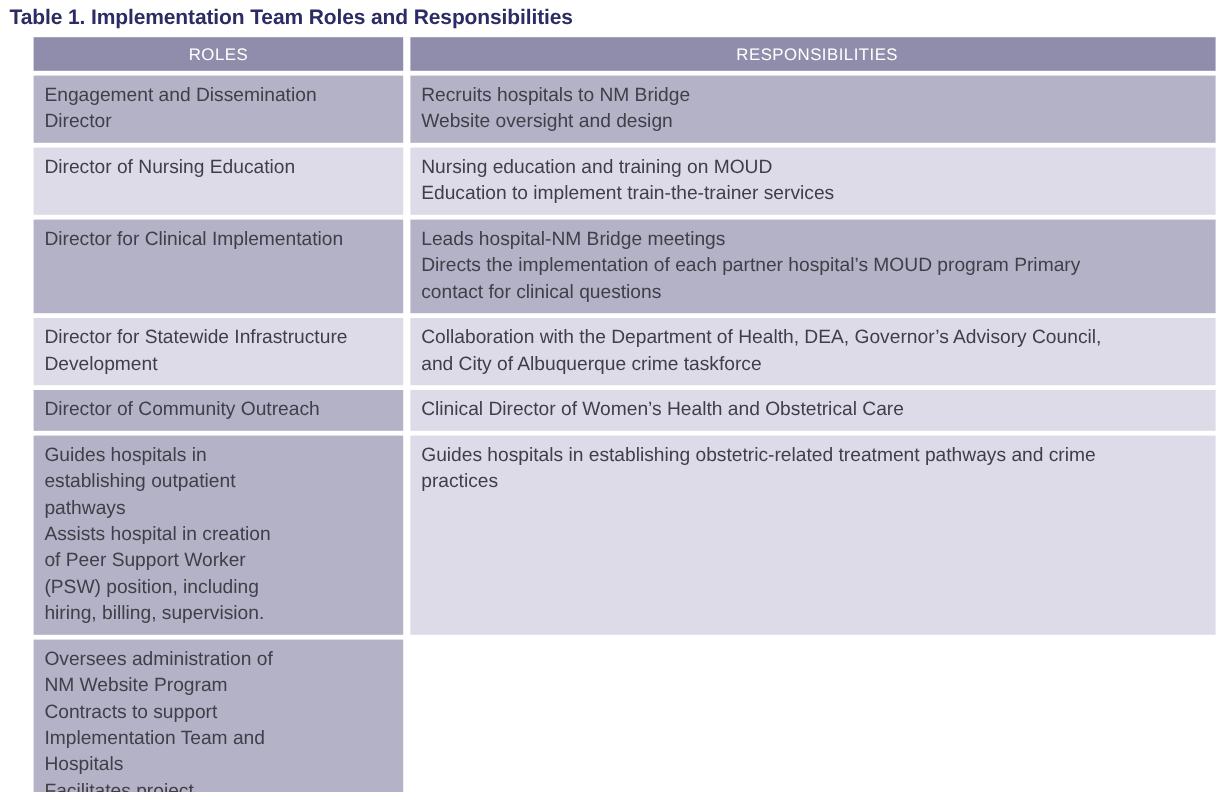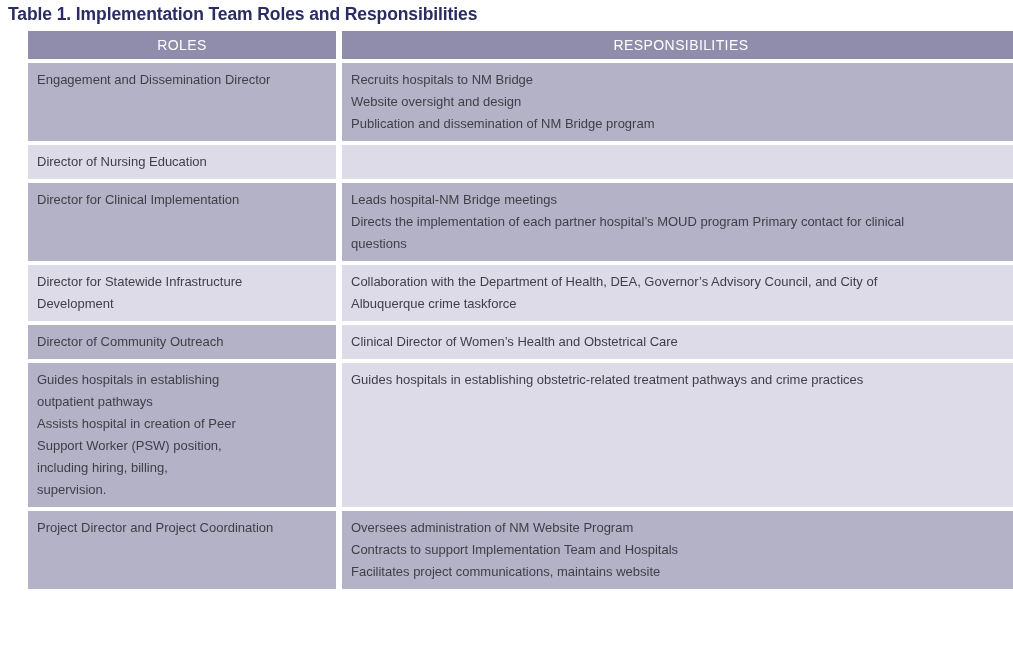--- a/index.html
+++ b/index.html
@@ -39,21 +39,21 @@
     height:28px;
     background:var(--header-bg);
     color:var(--header-text);
     font-size:14px;
     letter-spacing:0.4px;
     display:flex;
     align-items:center;
     justify-content:center;
   }
   .td{
-    font-size:13px;
+    font-size:16px;
     line-height:22px;
     padding:6px 10px 6px 9px;
   }
   .td.col-role{padding-right:43px;}
   .td.col-resp{padding-right:99px;}
   .dark{background:var(--row-dark-bg);}
   .light{background:var(--row-light-bg);}
 </style>
 </head>
 <body>
@@ -62,43 +62,43 @@
   <div class="doc-title">Table 1. Implementation Team Roles and Responsibilities</div>
 
   <div class="grid" id="table-grid">
     <div class="cell th">ROLES</div>
     <div class="cell th">RESPONSIBILITIES</div>
 
   <div class="cell td col-role dark">Engagement and Dissemination Director</div>
       <div class="cell td col-resp dark">
         <div>Recruits hospitals to NM Bridge</div>
         <div>Website oversight and design</div>
-        <div>Publication and dissemination of NM Bridge program</div>
       </div>
       <div class="cell td col-role light">Director of Nursing Education</div>
       <div class="cell td col-resp light">
+        <div>Nursing education and training on MOUD</div>
+        <div>Education to implement train-the-trainer services</div>
       </div>
       <div class="cell td col-role dark">Director for Clinical Implementation</div>
       <div class="cell td col-resp dark">
         <div>Leads hospital-NM Bridge meetings</div>
         <div>Directs the implementation of each partner hospital’s MOUD program Primary contact for clinical questions</div>
       </div>
       <div class="cell td col-role light">Director for Statewide Infrastructure Development</div>
       <div class="cell td col-resp light">
         <div>Collaboration with the Department of Health, DEA, Governor’s Advisory Council, and City of Albuquerque crime taskforce</div>
       </div>
       <div class="cell td col-role dark">Director of Community Outreach</div>
       <div class="cell td col-role light">Clinical Director of Women’s Health and Obstetrical Care</div>
       <div class="cell td col-resp dark">
         <div>Guides hospitals in establishing outpatient pathways</div>
         <div>Assists hospital in creation of Peer Support Worker (PSW) position, including hiring, billing, supervision.</div>
       </div>
       <div class="cell td col-resp light">
         <div>Guides hospitals in establishing obstetric-related treatment pathways and crime practices</div>
       </div>
-      <div class="cell td col-role dark">Project Director and Project Coordination</div>
       <div class="cell td col-resp dark">
         <div>Oversees administration of NM Website Program</div>
         <div>Contracts to support Implementation Team and Hospitals</div>
         <div>Facilitates project communications, maintains website</div>
       </div>
     </div>
 </div>
 
 </body></html>

